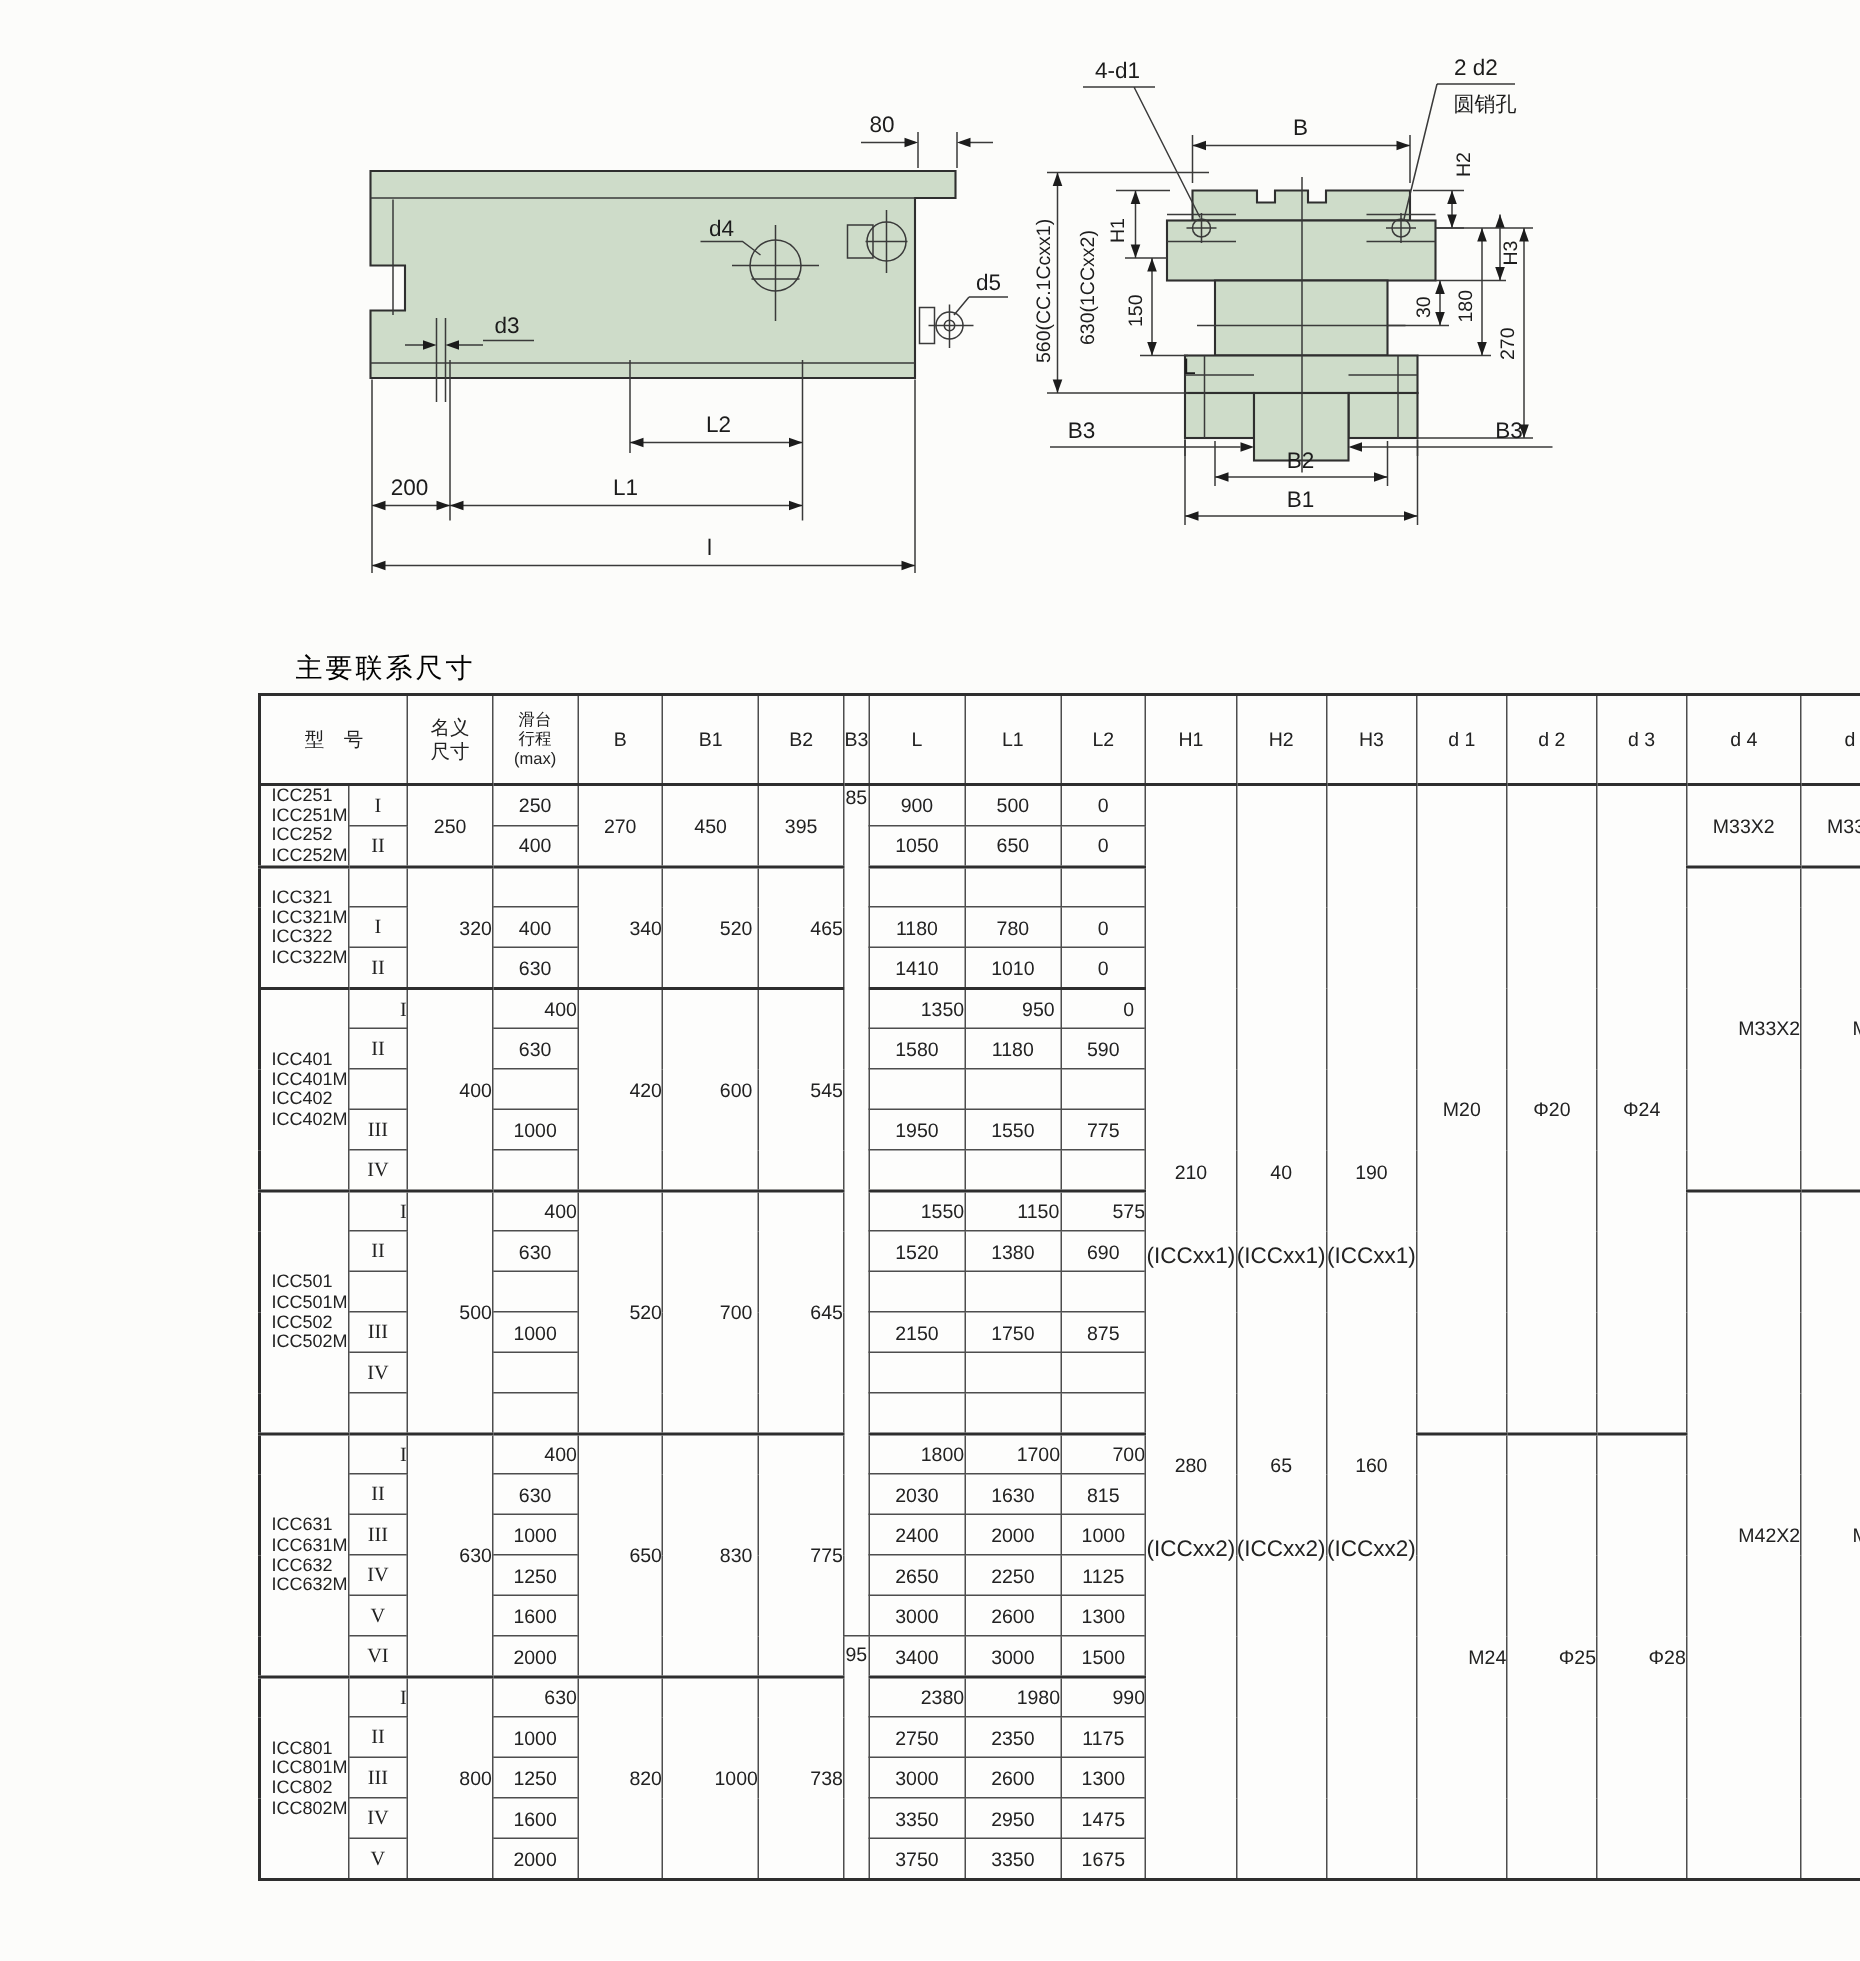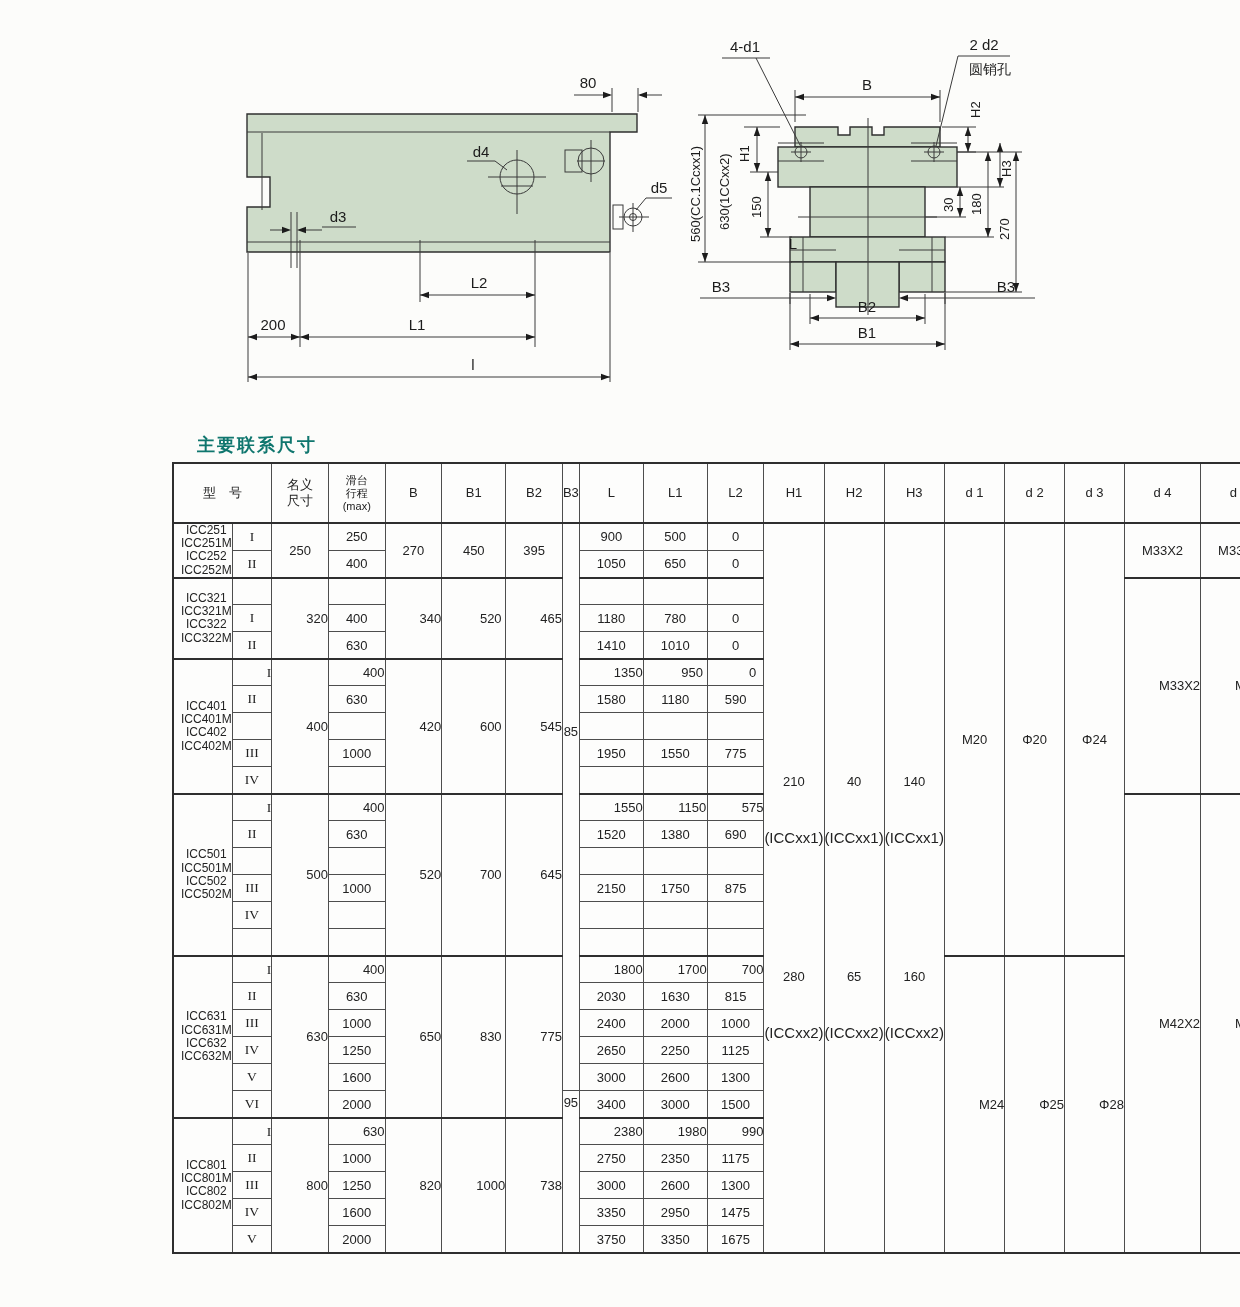--- a/index.html
+++ b/index.html
@@ -4,30 +4,30 @@
 <style>
   html,body{margin:0;padding:0;background:#ffffff;}
   .page{position:relative;width:1240px;height:1307px;background:#fcfcfa;font-family:"Liberation Sans",sans-serif;overflow:hidden;}
   svg text{font-family:"Liberation Sans",sans-serif;fill:#1c1c1c;}
   .dim{font-size:15px;}
   .dimS{font-size:13px;}
   .dimC{font-size:14px;}
   .ln{stroke:#3a3a3a;stroke-width:1;fill:none;}
   .part{fill:#cedcc9;stroke:#2f2f2f;stroke-width:1.4;}
   .ar{fill:#1c1c1c;stroke:none;}
-  .title{position:absolute;left:197px;top:433px;font-size:18px;font-weight:bold;color:#0f766e;letter-spacing:2px;}
+  .title{position:absolute;left:197px;top:433px;font-size:18px;font-weight:normal;color:#000000;letter-spacing:2px;}
   table.dims{position:absolute;left:172px;top:462px;border-collapse:collapse;table-layout:fixed;background:#fdfdfc;border:2px solid #2e2e2e;}
   .dims td,.dims th{border:1px solid #4d4d4d;text-align:center;vertical-align:middle;white-space:pre-line;font-size:13px;color:#222;padding:0;overflow:hidden;}
   .dims thead tr{height:60px;}
   .dims th{font-weight:normal;font-size:13px;line-height:16px;}
   .dims th.small{font-size:11px;line-height:13px;}
   .dims tbody tr{height:27px;}
-  .dims td.model{text-align:center;padding-left:7px;font-size:12px;line-height:13.2px;}
+  .dims td.model{text-align:left;padding-left:7px;font-size:12px;line-height:13.2px;}
   .dims td.rn{font-family:"Liberation Serif",serif;font-size:13.5px;}
-  .dims td.b3a{vertical-align:top;padding-top:200px;}
+  .dims td.b3a{vertical-align:top;}
   .dims td.b3b{vertical-align:top;padding-top:4px;}
   .dims td.stack div{line-height:22px;margin-top:37px;}
   .dims td.stack div.s{font-size:15px;line-height:16px;}
   .dims td.stack div.g{height:46px;}
   .dims .gt{border-top:2px solid #2e2e2e;padding-left:34px;}
   .dims thead th{border-bottom:2px solid #2e2e2e;}
 </style>
 </head>
 <body>
 
@@ -242,21 +242,21 @@
           <td>250</td>
           <td rowspan="2">270</td>
           <td rowspan="2">450</td>
           <td rowspan="2">395</td>
           <td rowspan="21" class="b3a">85</td>
           <td>900</td>
           <td>500</td>
           <td>0</td>
           <td rowspan="27" class="stack"><div>210</div><div class="s">(ICCxx1)</div><div class="g"></div><div>280</div><div class="s">(ICCxx2)</div></td>
           <td rowspan="27" class="stack"><div>40</div><div class="s">(ICCxx1)</div><div class="g"></div><div>65</div><div class="s">(ICCxx2)</div></td>
-          <td rowspan="27" class="stack"><div>140</div><div class="s">(ICCxx1)</div><div class="g"></div><div>160</div><div class="s">(ICCxx2)</div></td>
+          <td rowspan="27" class="stack"><div>190</div><div class="s">(ICCxx1)</div><div class="g"></div><div>160</div><div class="s">(ICCxx2)</div></td>
           <td rowspan="16">M20</td>
           <td rowspan="16">Φ20</td>
           <td rowspan="16">Φ24</td>
           <td rowspan="2">M33X2</td>
           <td rowspan="2">M33X2</td>
         </tr>
         <tr>
           <td class="rn">II</td>
           <td>400</td>
           <td>1050</td>

